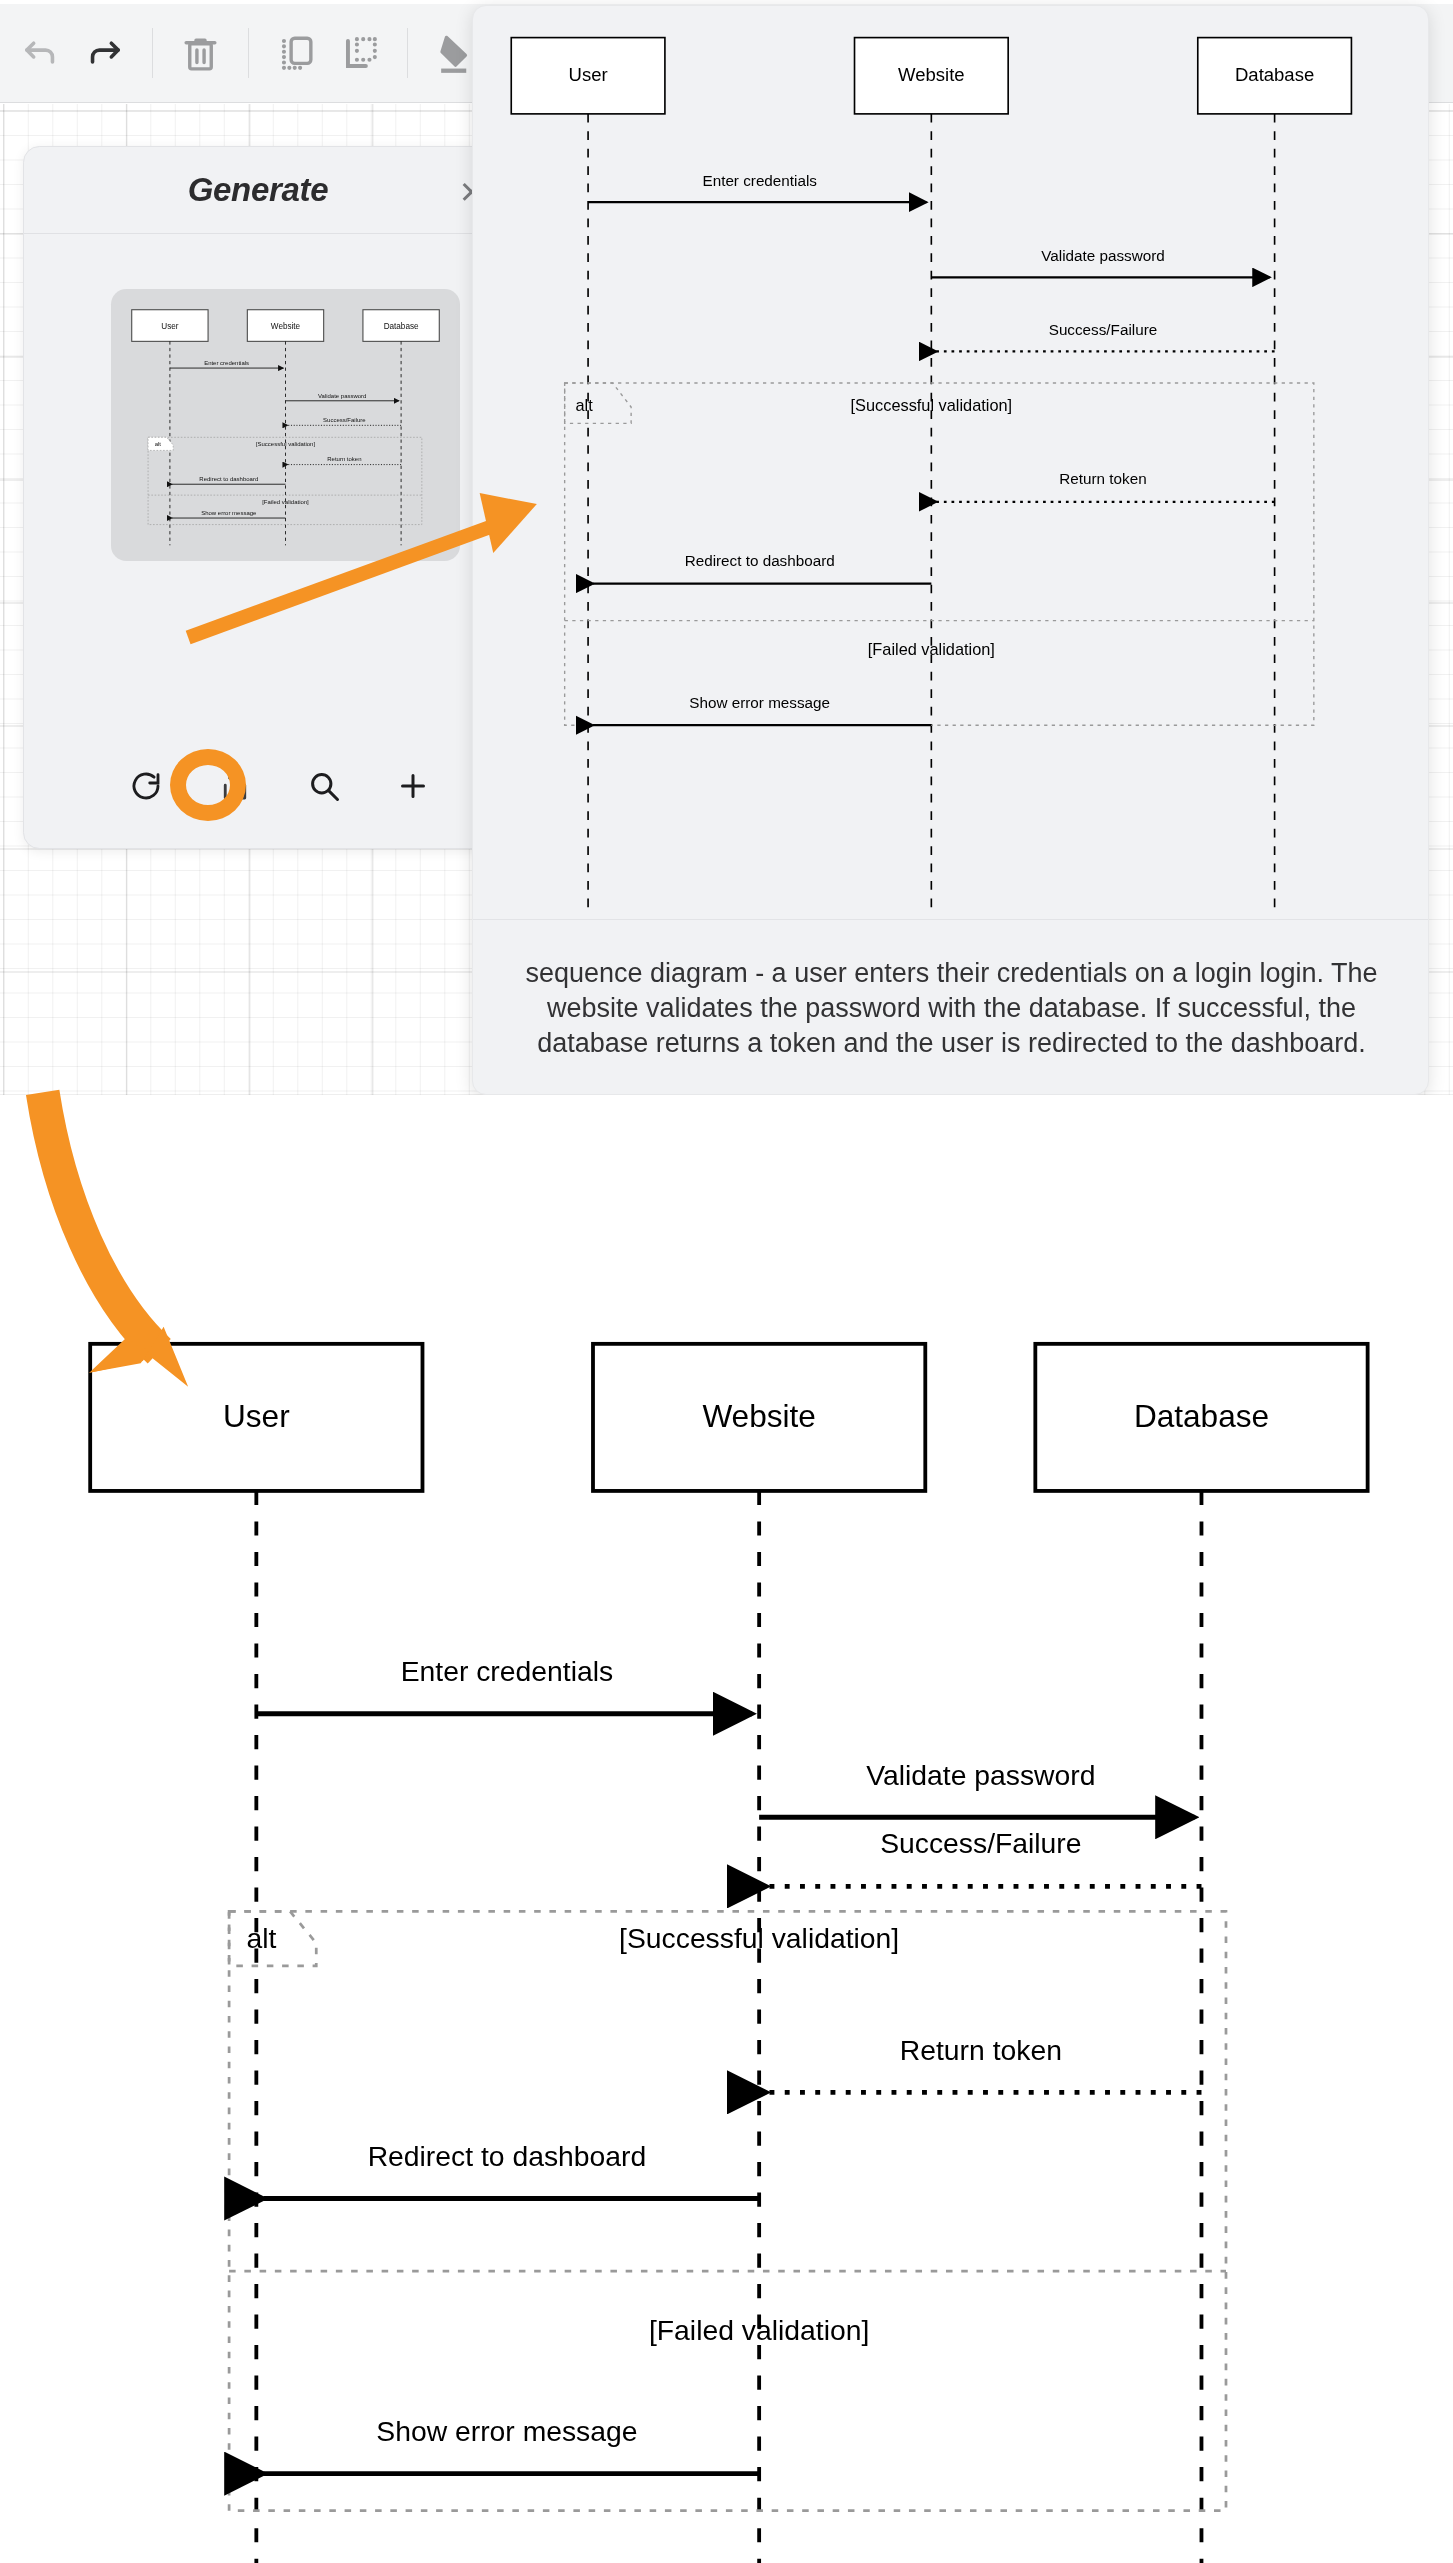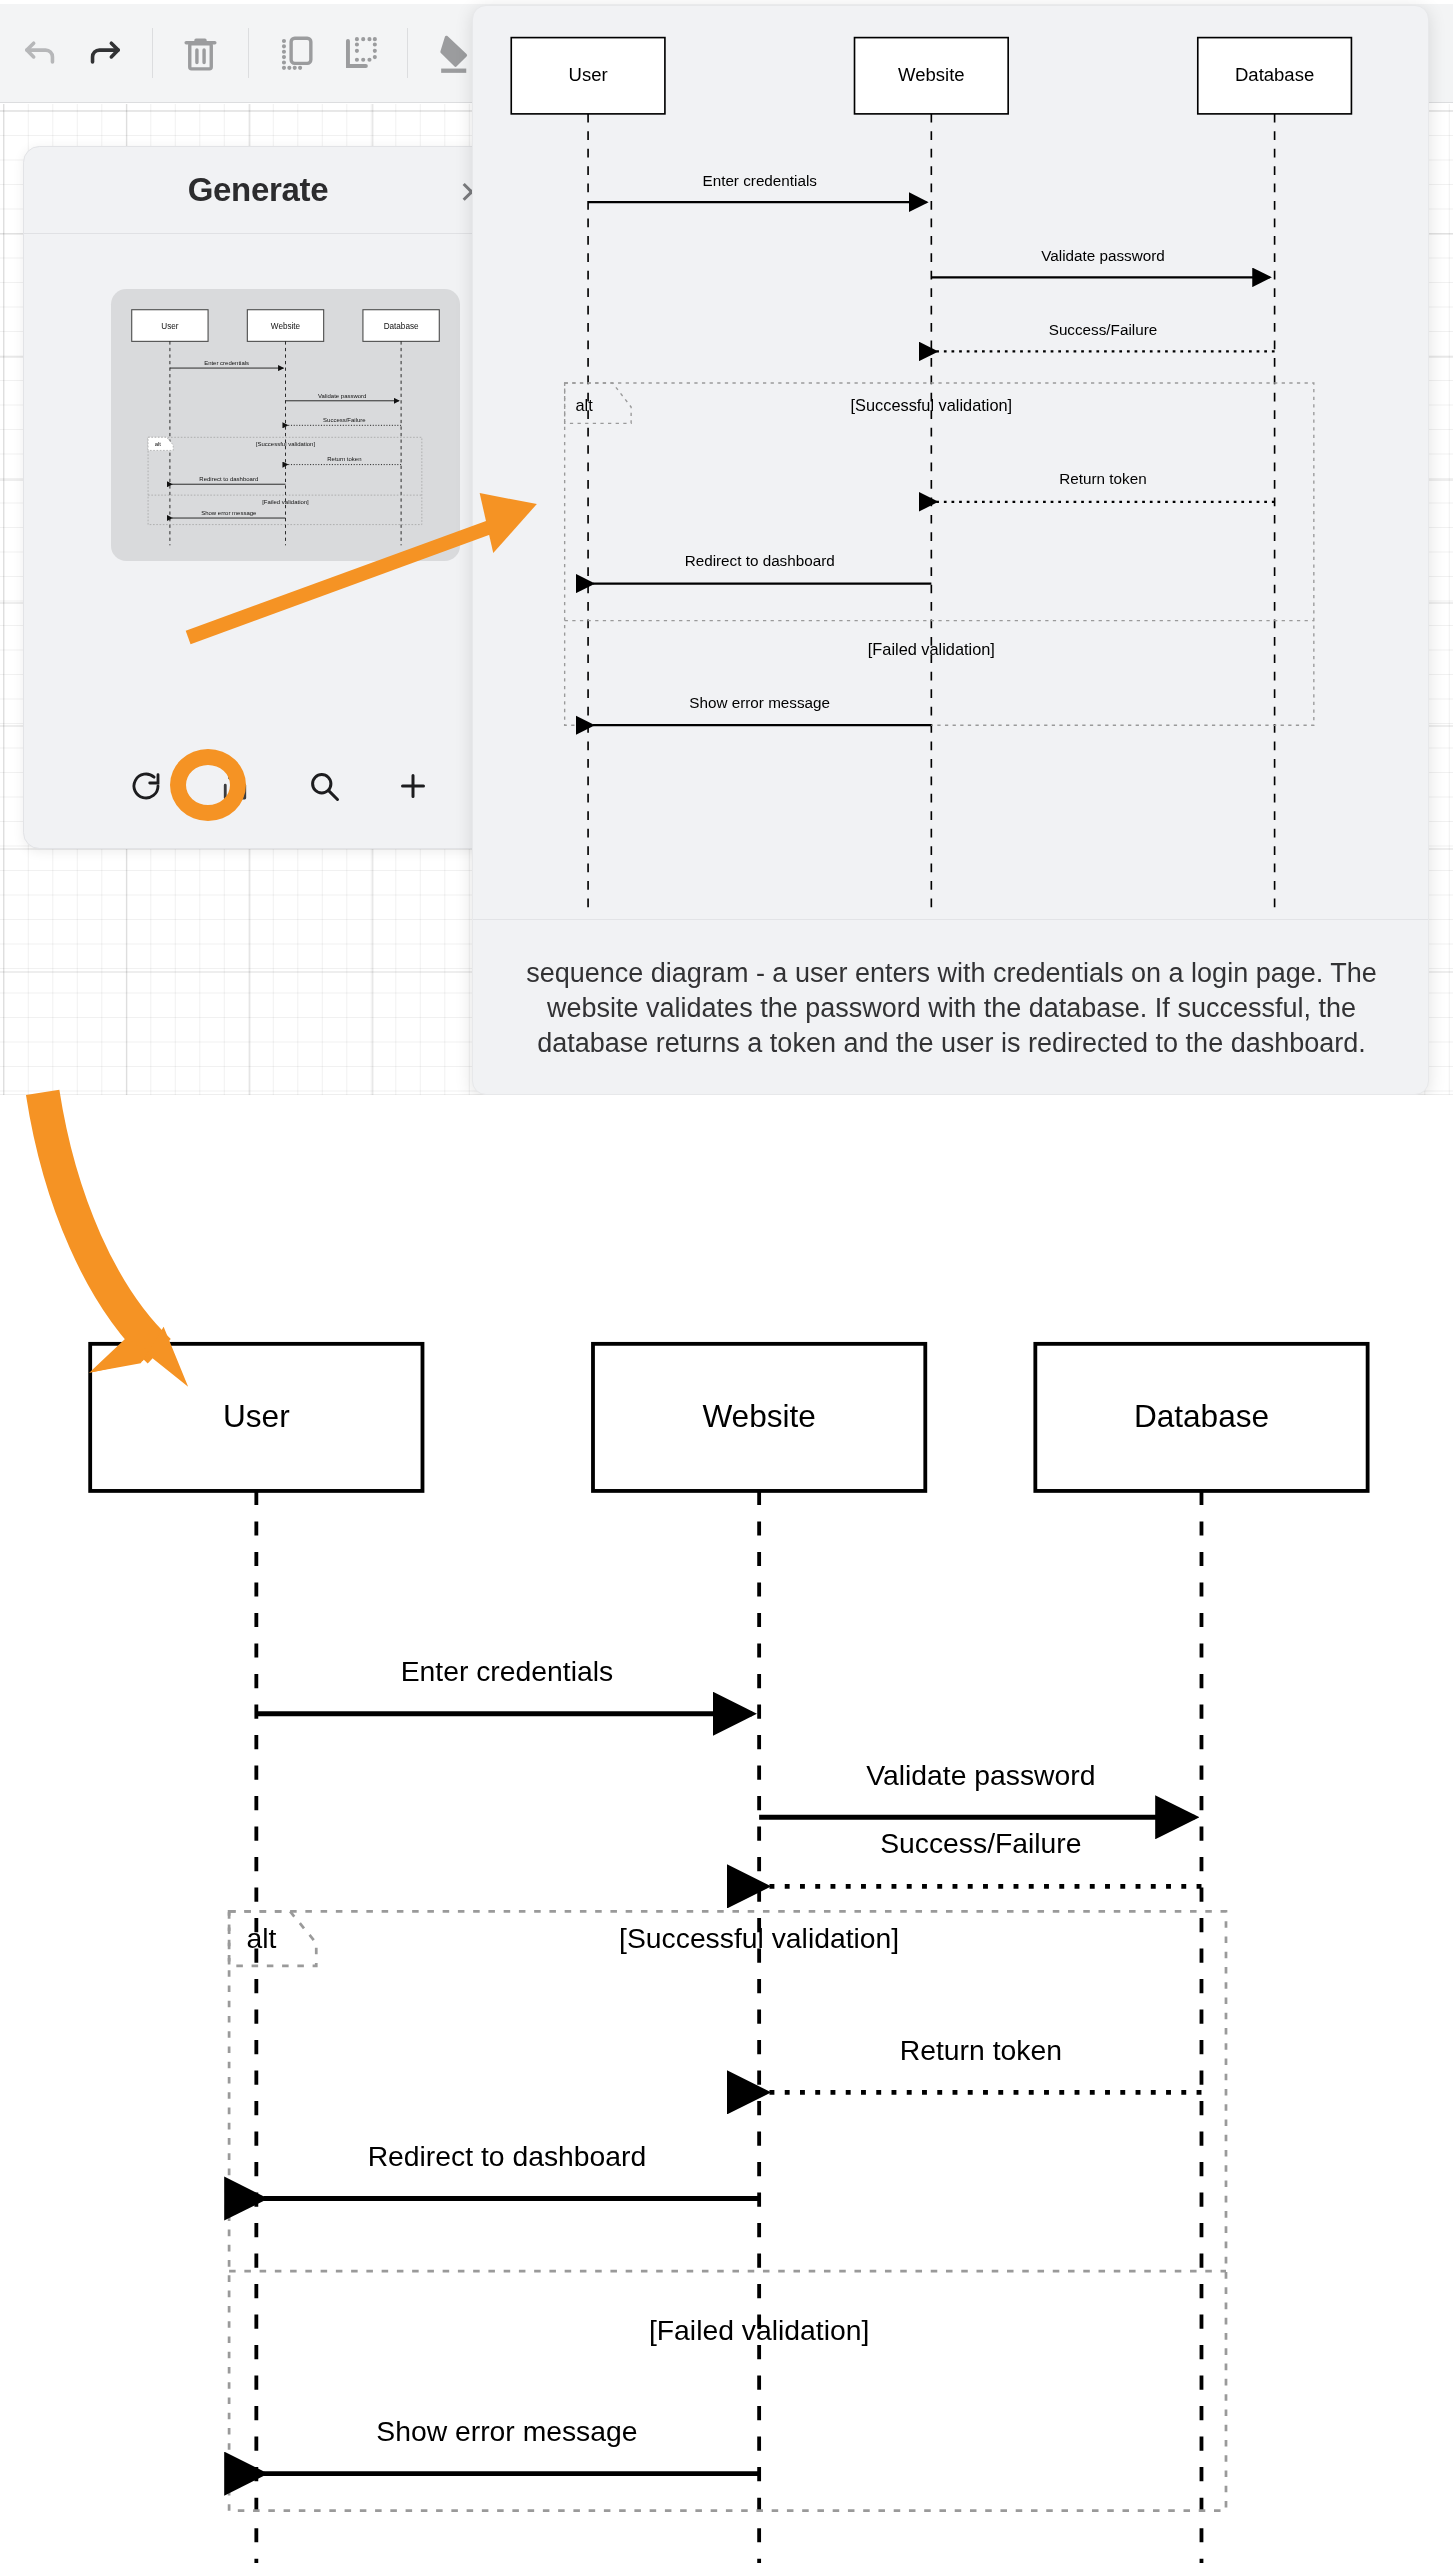--- a/index.html
+++ b/index.html
@@ -46,21 +46,21 @@
     position:absolute; left:23px; top:146px; width:470px; height:703px;
     background:#f1f2f4; border:1.1px solid #e2e3e6; border-radius:16.3px;
     box-shadow:0 2.2px 12px rgba(0,0,0,.07);
     overflow:hidden;
   }
   #generate-header{
     height:87px; position:relative; border-bottom:1.1px solid #e0e1e4;
     display:flex; align-items:center; justify-content:center;
   }
   #generate-title{
-    font-size:33px; font-weight:bold; color:#2c2c2e; letter-spacing:-0.3px;
+    font-size:33px; font-weight:bold; color:#2c2c2e; letter-spacing:-0.3px;font-style:italic;
   }
   #generate-close{
     position:absolute; right:7.6px; top:28px; font-size:30.5px; color:#7a7b7e;
     font-weight:300;
   }
   #preview-wrap{
     position:absolute; left:87px; top:142px; width:349px; height:272px;
     background:#d9dadc; border-radius:15.3px;
   }
   #mini-diagram{ position:absolute; inset:0; }
@@ -292,21 +292,21 @@
       <text x="526" y="1028" font-size="28" text-anchor="middle" font-family="Liberation Sans, sans-serif" fill="#000">Redirect to dashboard</text>
       <line x1="841" y1="1060" x2="220" y2="1060" stroke="#000" stroke-width="4" marker-end="url(#oL)"></line>
 
       <line x1="168" y1="1128" x2="1543" y2="1128" stroke="#9a9a9a" stroke-width="2.5" stroke-dasharray="6 8"></line>
       <text x="841" y="1192" font-size="30" text-anchor="middle" font-family="Liberation Sans, sans-serif" fill="#000">[Failed validation]</text>
 
       <text x="526" y="1288" font-size="28" text-anchor="middle" font-family="Liberation Sans, sans-serif" fill="#000">Show error message</text>
       <line x1="841" y1="1320" x2="220" y2="1320" stroke="#000" stroke-width="4" marker-end="url(#oL)"></line>
     </svg>
 
-    <div id="overlay-caption">sequence diagram - a user enters with credentials on a login page. The website validates the password with the database. If successful, the database returns a token and the user is redirected to the dashboard.</div>
+    <div id="overlay-caption">sequence diagram - a user enters their credentials on a login login. The website validates the password with the database. If successful, the database returns a token and the user is redirected to the dashboard.</div>
   </div>
 
 </div>
 
 <div id="big-diagram">
   <svg width="1454" height="1266" viewBox="0 0 2668 2324">
     <defs>
       <marker id="bR" markerWidth="9" markerHeight="9" refX="8" refY="4.5" orient="auto">
         <path d="M0,0 L9,4.5 L0,9 z" fill="#000"></path>
         </marker>

